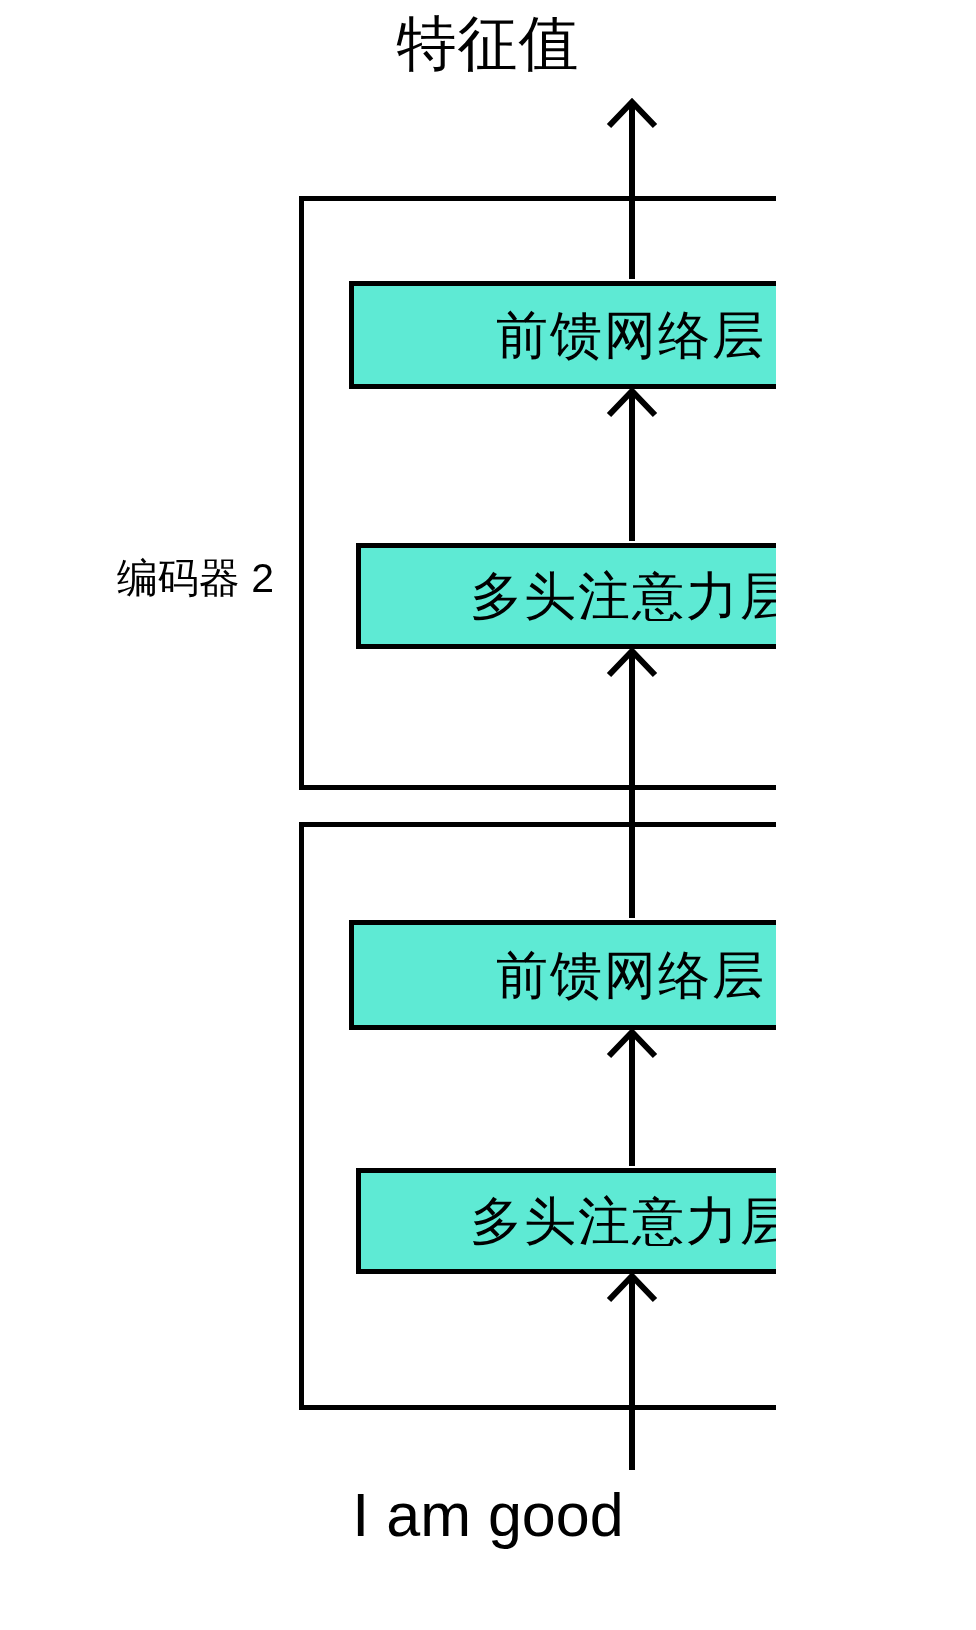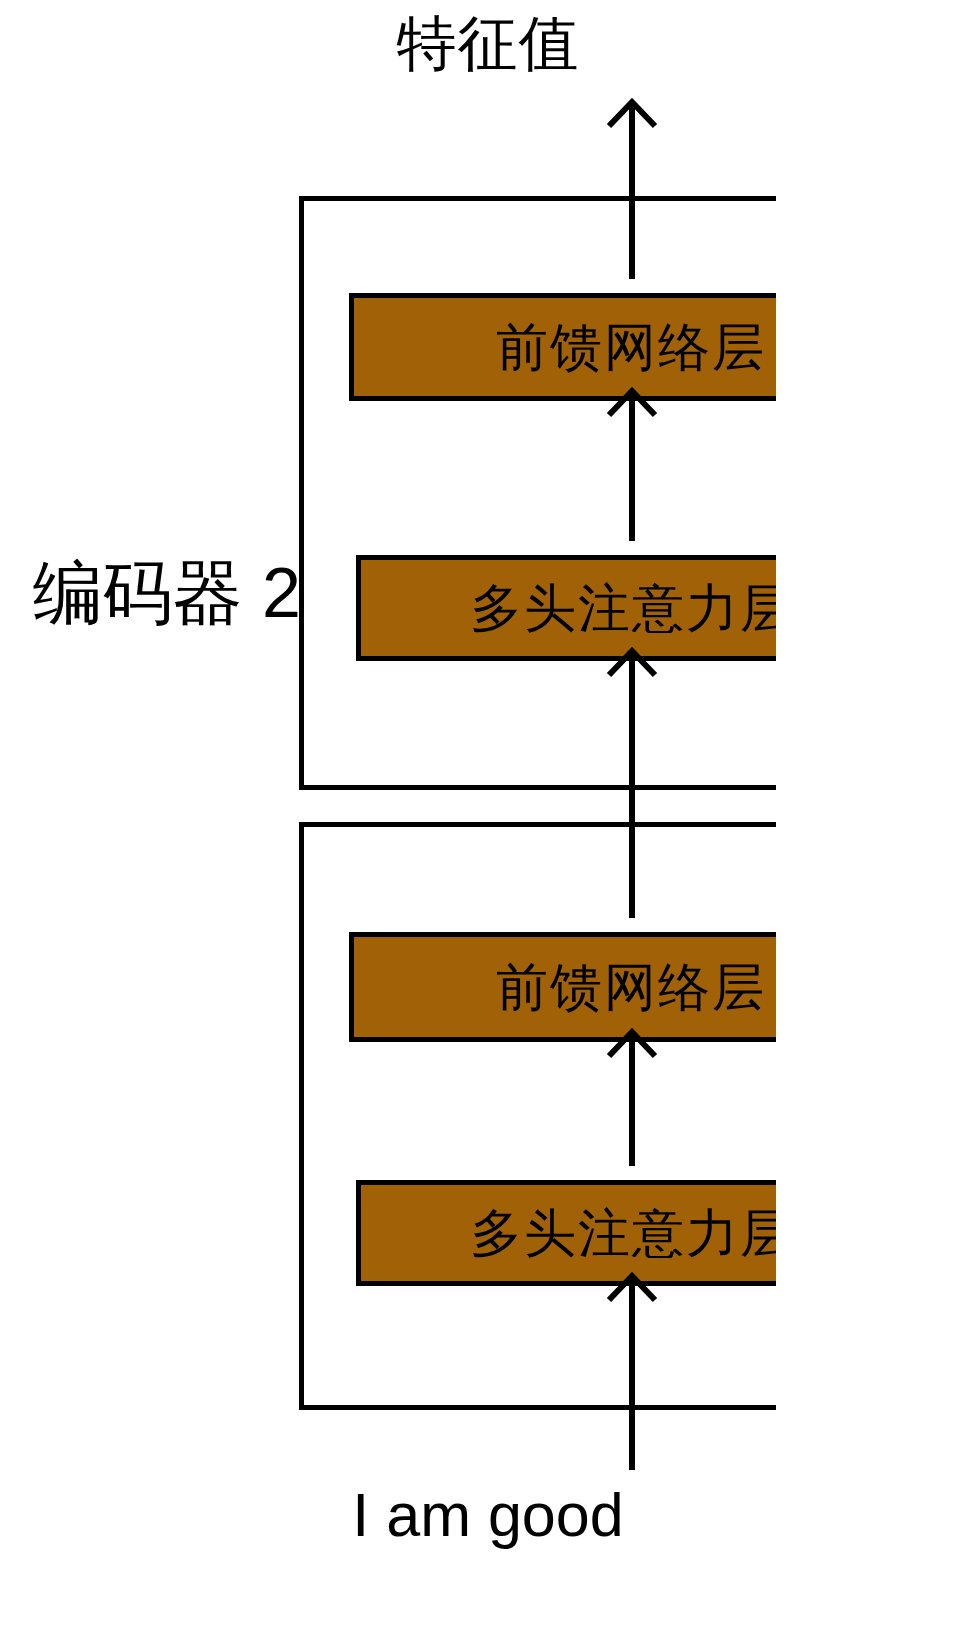--- a/index.html
+++ b/index.html
@@ -37,24 +37,24 @@
   #input-label {
     left: 0;
     top: 1485px;
     width: 976px;
     text-align: center;
     font-size: 61px;
     letter-spacing: 0px;
   }
   
   .encoder-label {
-    font-size: 70px;
+    font-size: 41px;
     text-align: right;
     width: 270px;
-    left: 31px;
+    left: 4px;
   }
   #encoder2-label { top: 558px; }
   #encoder1-label { top: 1078px; }
 
   
   .encoder-box {
     position: absolute;
     border: 5px solid #000;
     box-sizing: border-box;
     background: transparent;
@@ -73,22 +73,21 @@
   }
 
   
   .layer-box {
     position: absolute;
     border: 5px solid #000;
     box-sizing: border-box;
     display: flex;
     align-items: center;
     justify-content: center;
-    background: #a16207;
-    margin-top: 12px;
+    background: #5eead4;
   }
   .layer-box .layer-text {
     font-size: 52px;
     letter-spacing: 2px;
     line-height: 1;
     color: #000;
   }
   #enc2-ffn   { left: 349px; top: 281px;  width: 564px; height: 108px; }
   #enc2-attn  { left: 356px; top: 543px;  width: 552px; height: 106px; }
   #enc1-ffn   { left: 349px; top: 920px;  width: 564px; height: 110px; }

